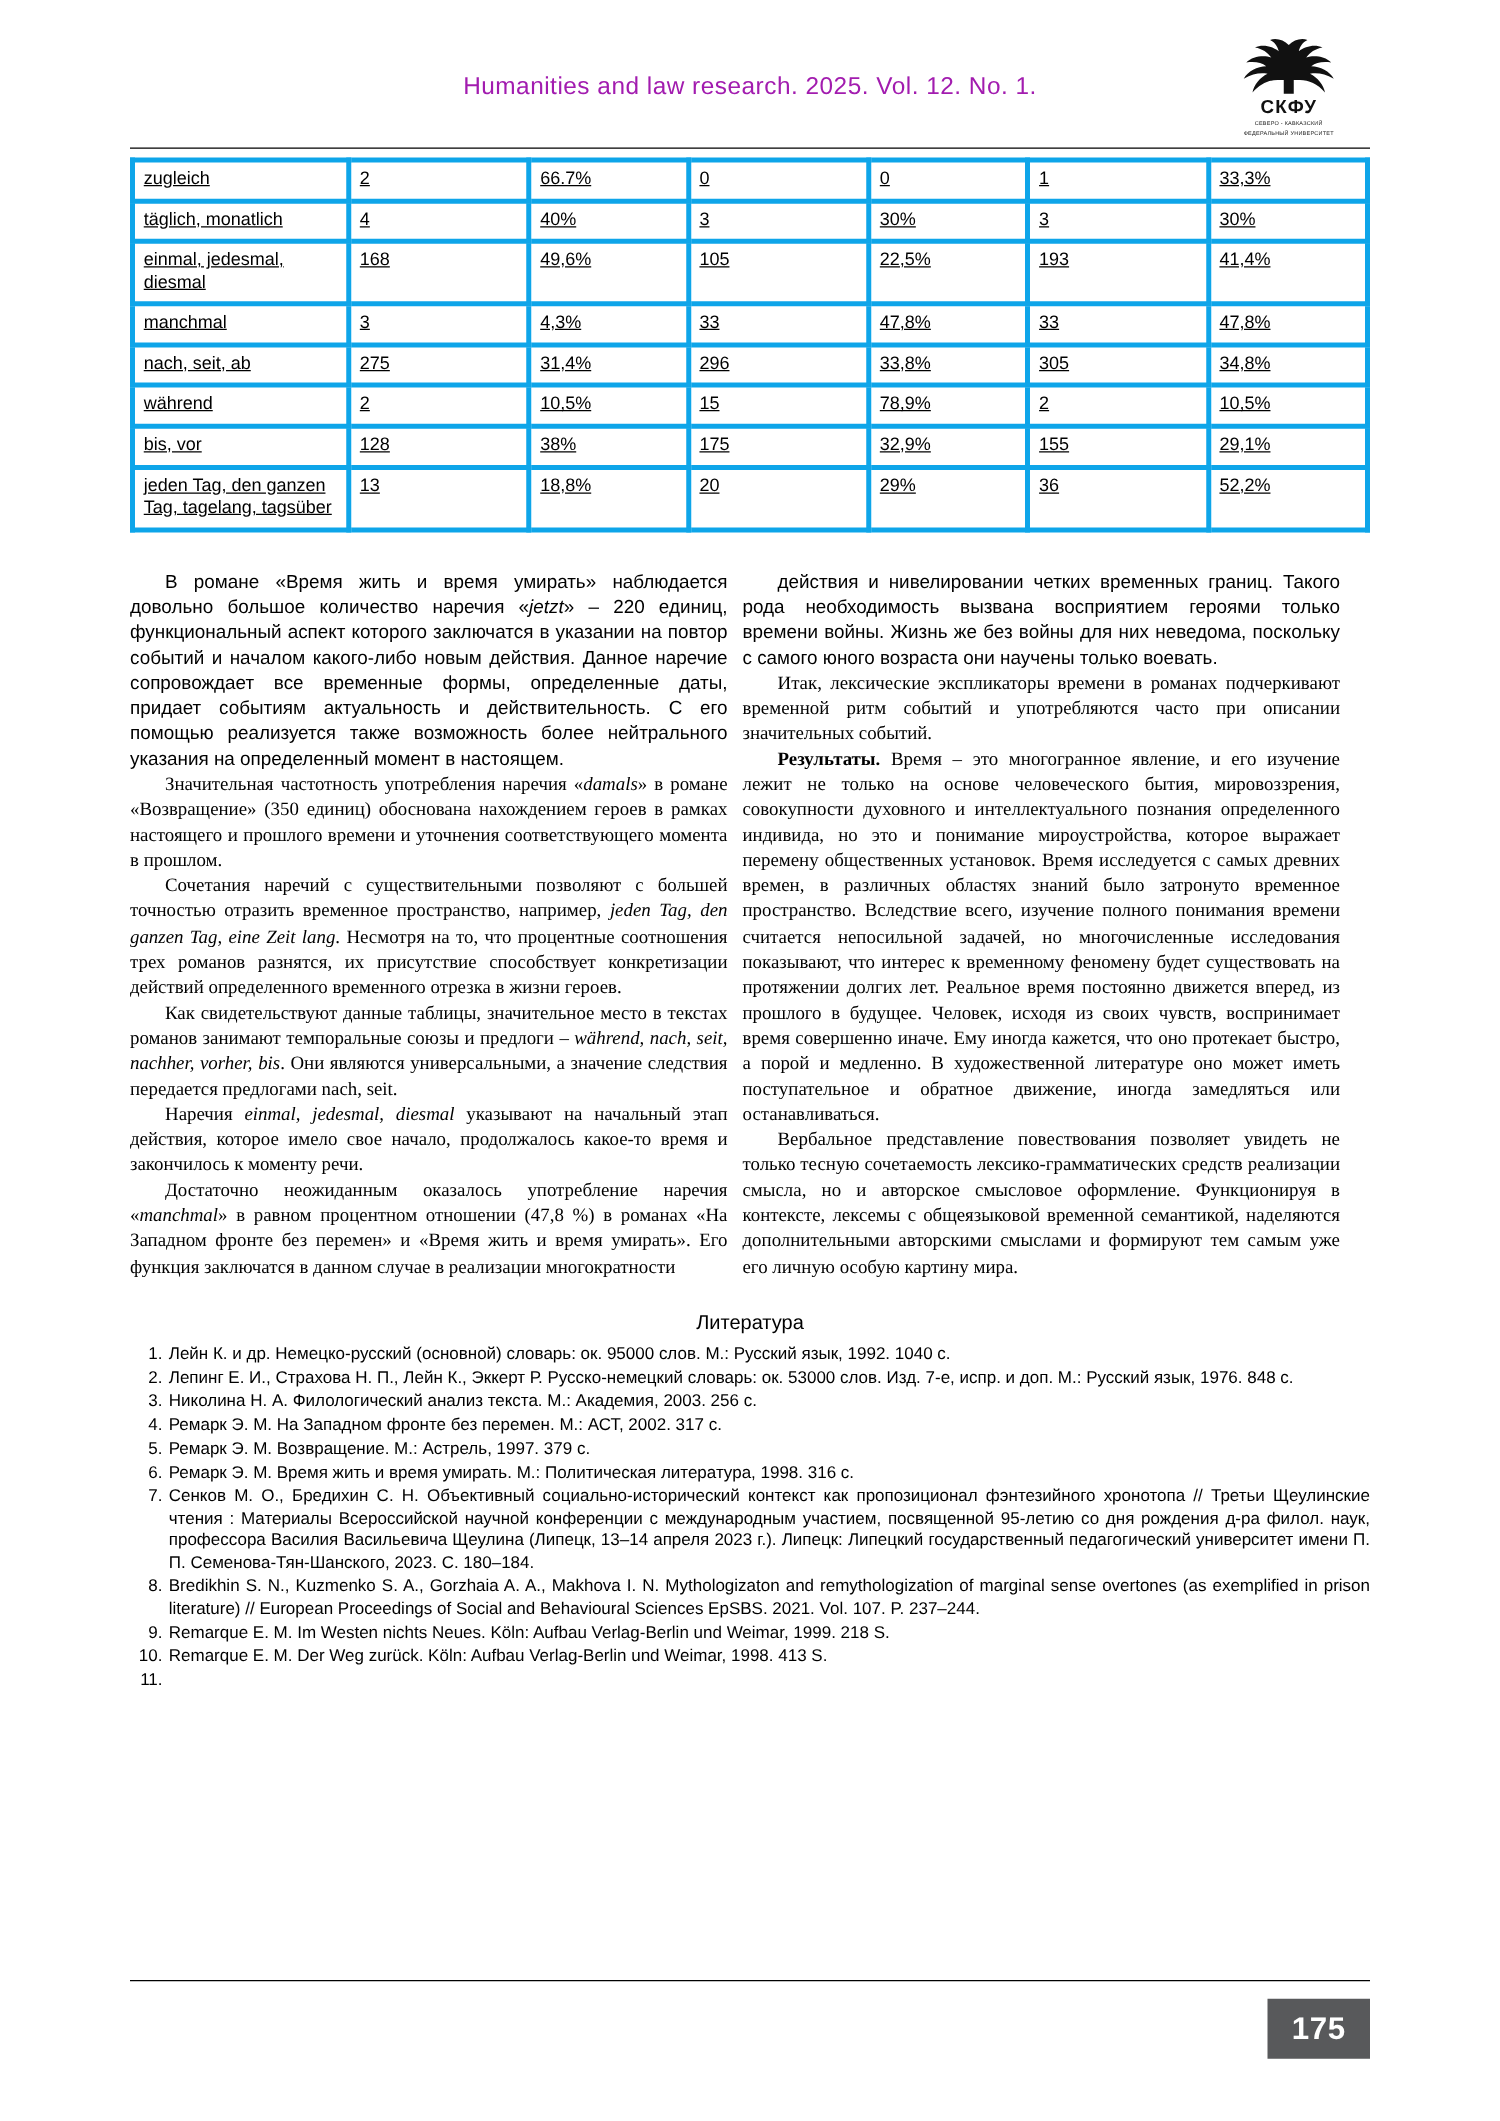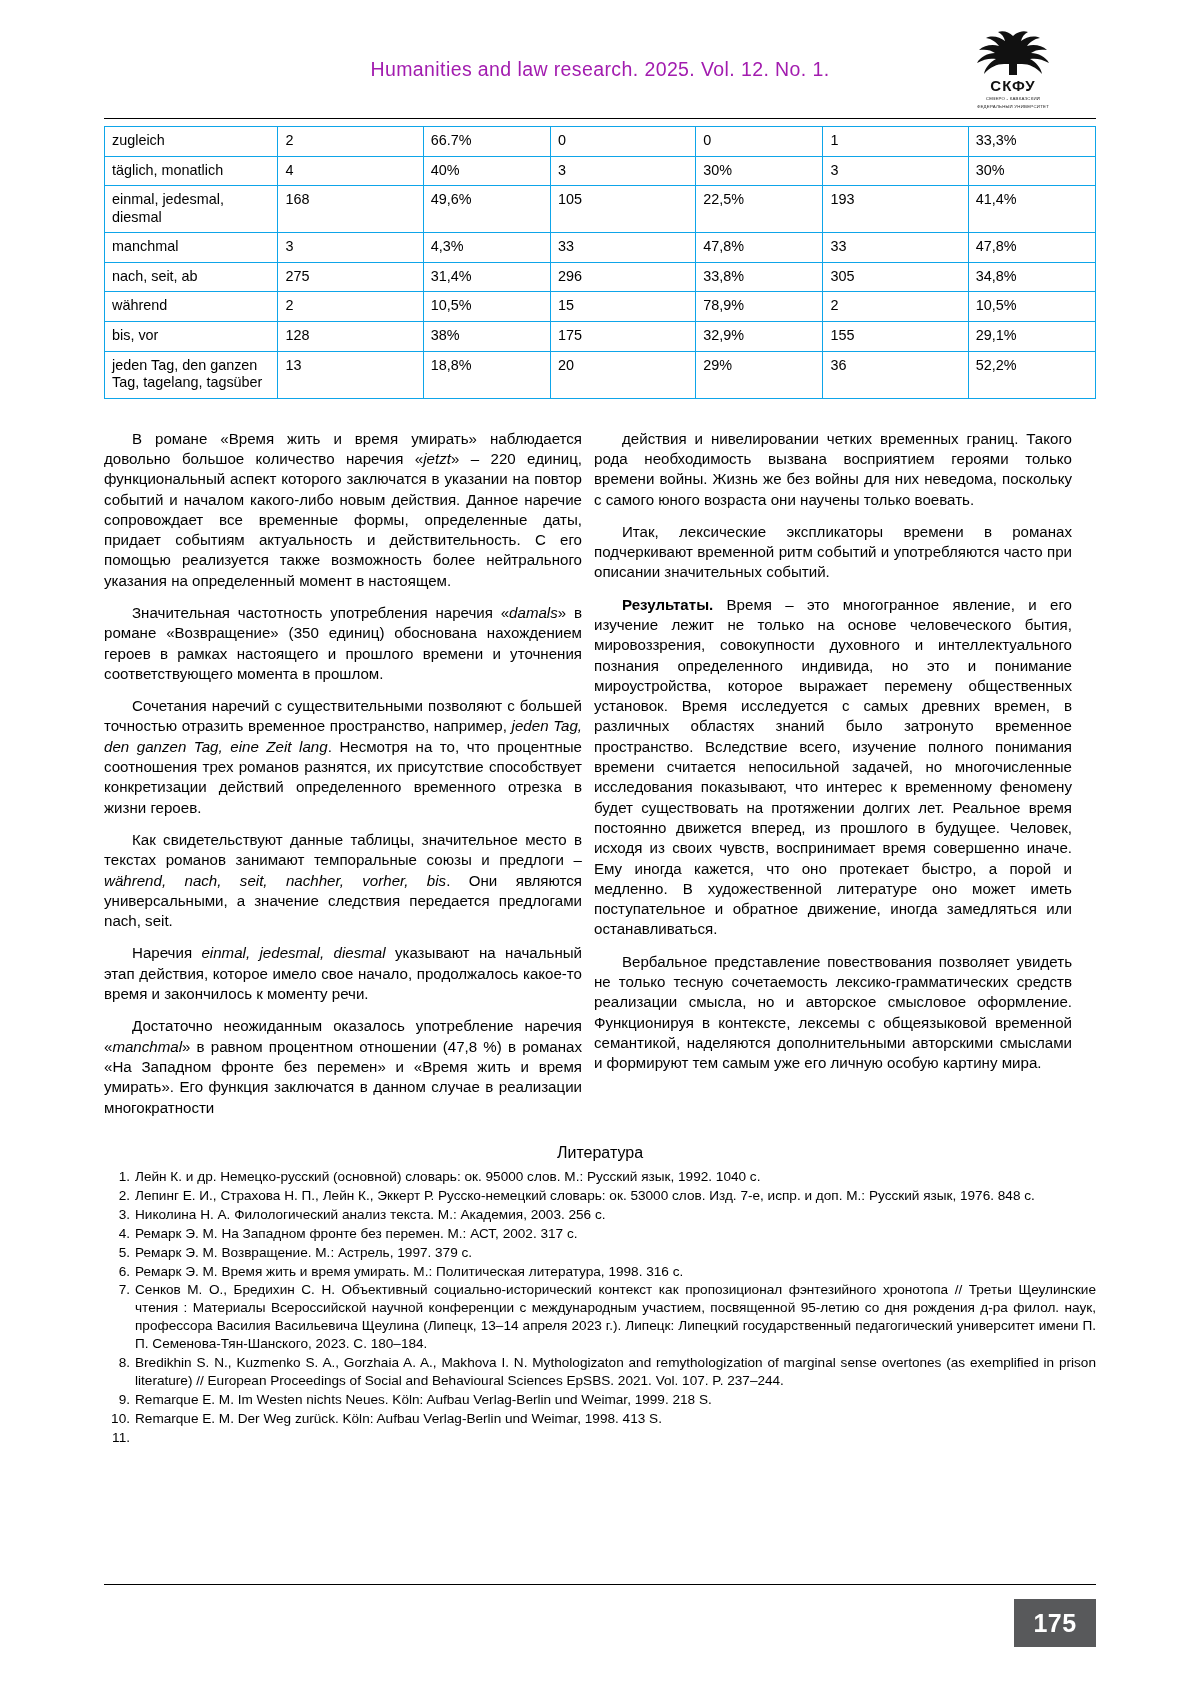--- a/index.html
+++ b/index.html
@@ -32,21 +32,21 @@
     left: 0;
     right: 0;
     top: 58px;
     text-align: center;
     font-size: 19.5px;
     letter-spacing: 0.4px;
     color: #a21caf;
   }
   .logo {
     position: absolute;
-    right: 18px;
+    right: 0;
     top: 30px;
     width: 130px;
     text-align: center;
   }
   .logo svg { display: block; margin: 0 auto; }
   .logo-text {
     font-size: 15px;
     font-weight: bold;
     letter-spacing: 1px;
     color: #111;
@@ -69,24 +69,25 @@
   }
 
   
   .data-table {
     margin-top: 14px;
     border-collapse: collapse;
     width: 100%;
     font-size: 14.4px;
   }
   .data-table td {
-    border: 1px solid #0ea5e9;
+    border: 4px solid #0ea5e9;
     padding: 5px 7px 6px 7px;
     vertical-align: top;
     line-height: 1.22;
+    text-decoration: underline;
   }
   .col-term { width: 184px; }
   .col-n    { width: 160px; }
   .col-p    { width: 132px; }
 
   
   .columns {
     margin-top: 30px;
     display: flex;
     gap: 12px;
@@ -96,21 +97,21 @@
     font-size: 15.1px;
     line-height: 1.345;
     text-align: justify;
     text-justify: inter-word;
     color: #000;
   }
   .col p {
     margin: 0;
     text-indent: 28px;
   }
-  .col p + p { margin-top: 12px; }
+  .col p + p { margin-top: 0px; font-family: Liberation Serif, serif; }
   .it { font-style: italic; }
   .bd { font-weight: bold; }
 
   
   .refs-wrap { margin-top: 26px; }
   .refs-title {
     text-align: center;
     font-weight: normal;
     font-size: 16px;
     margin-bottom: 6px;

